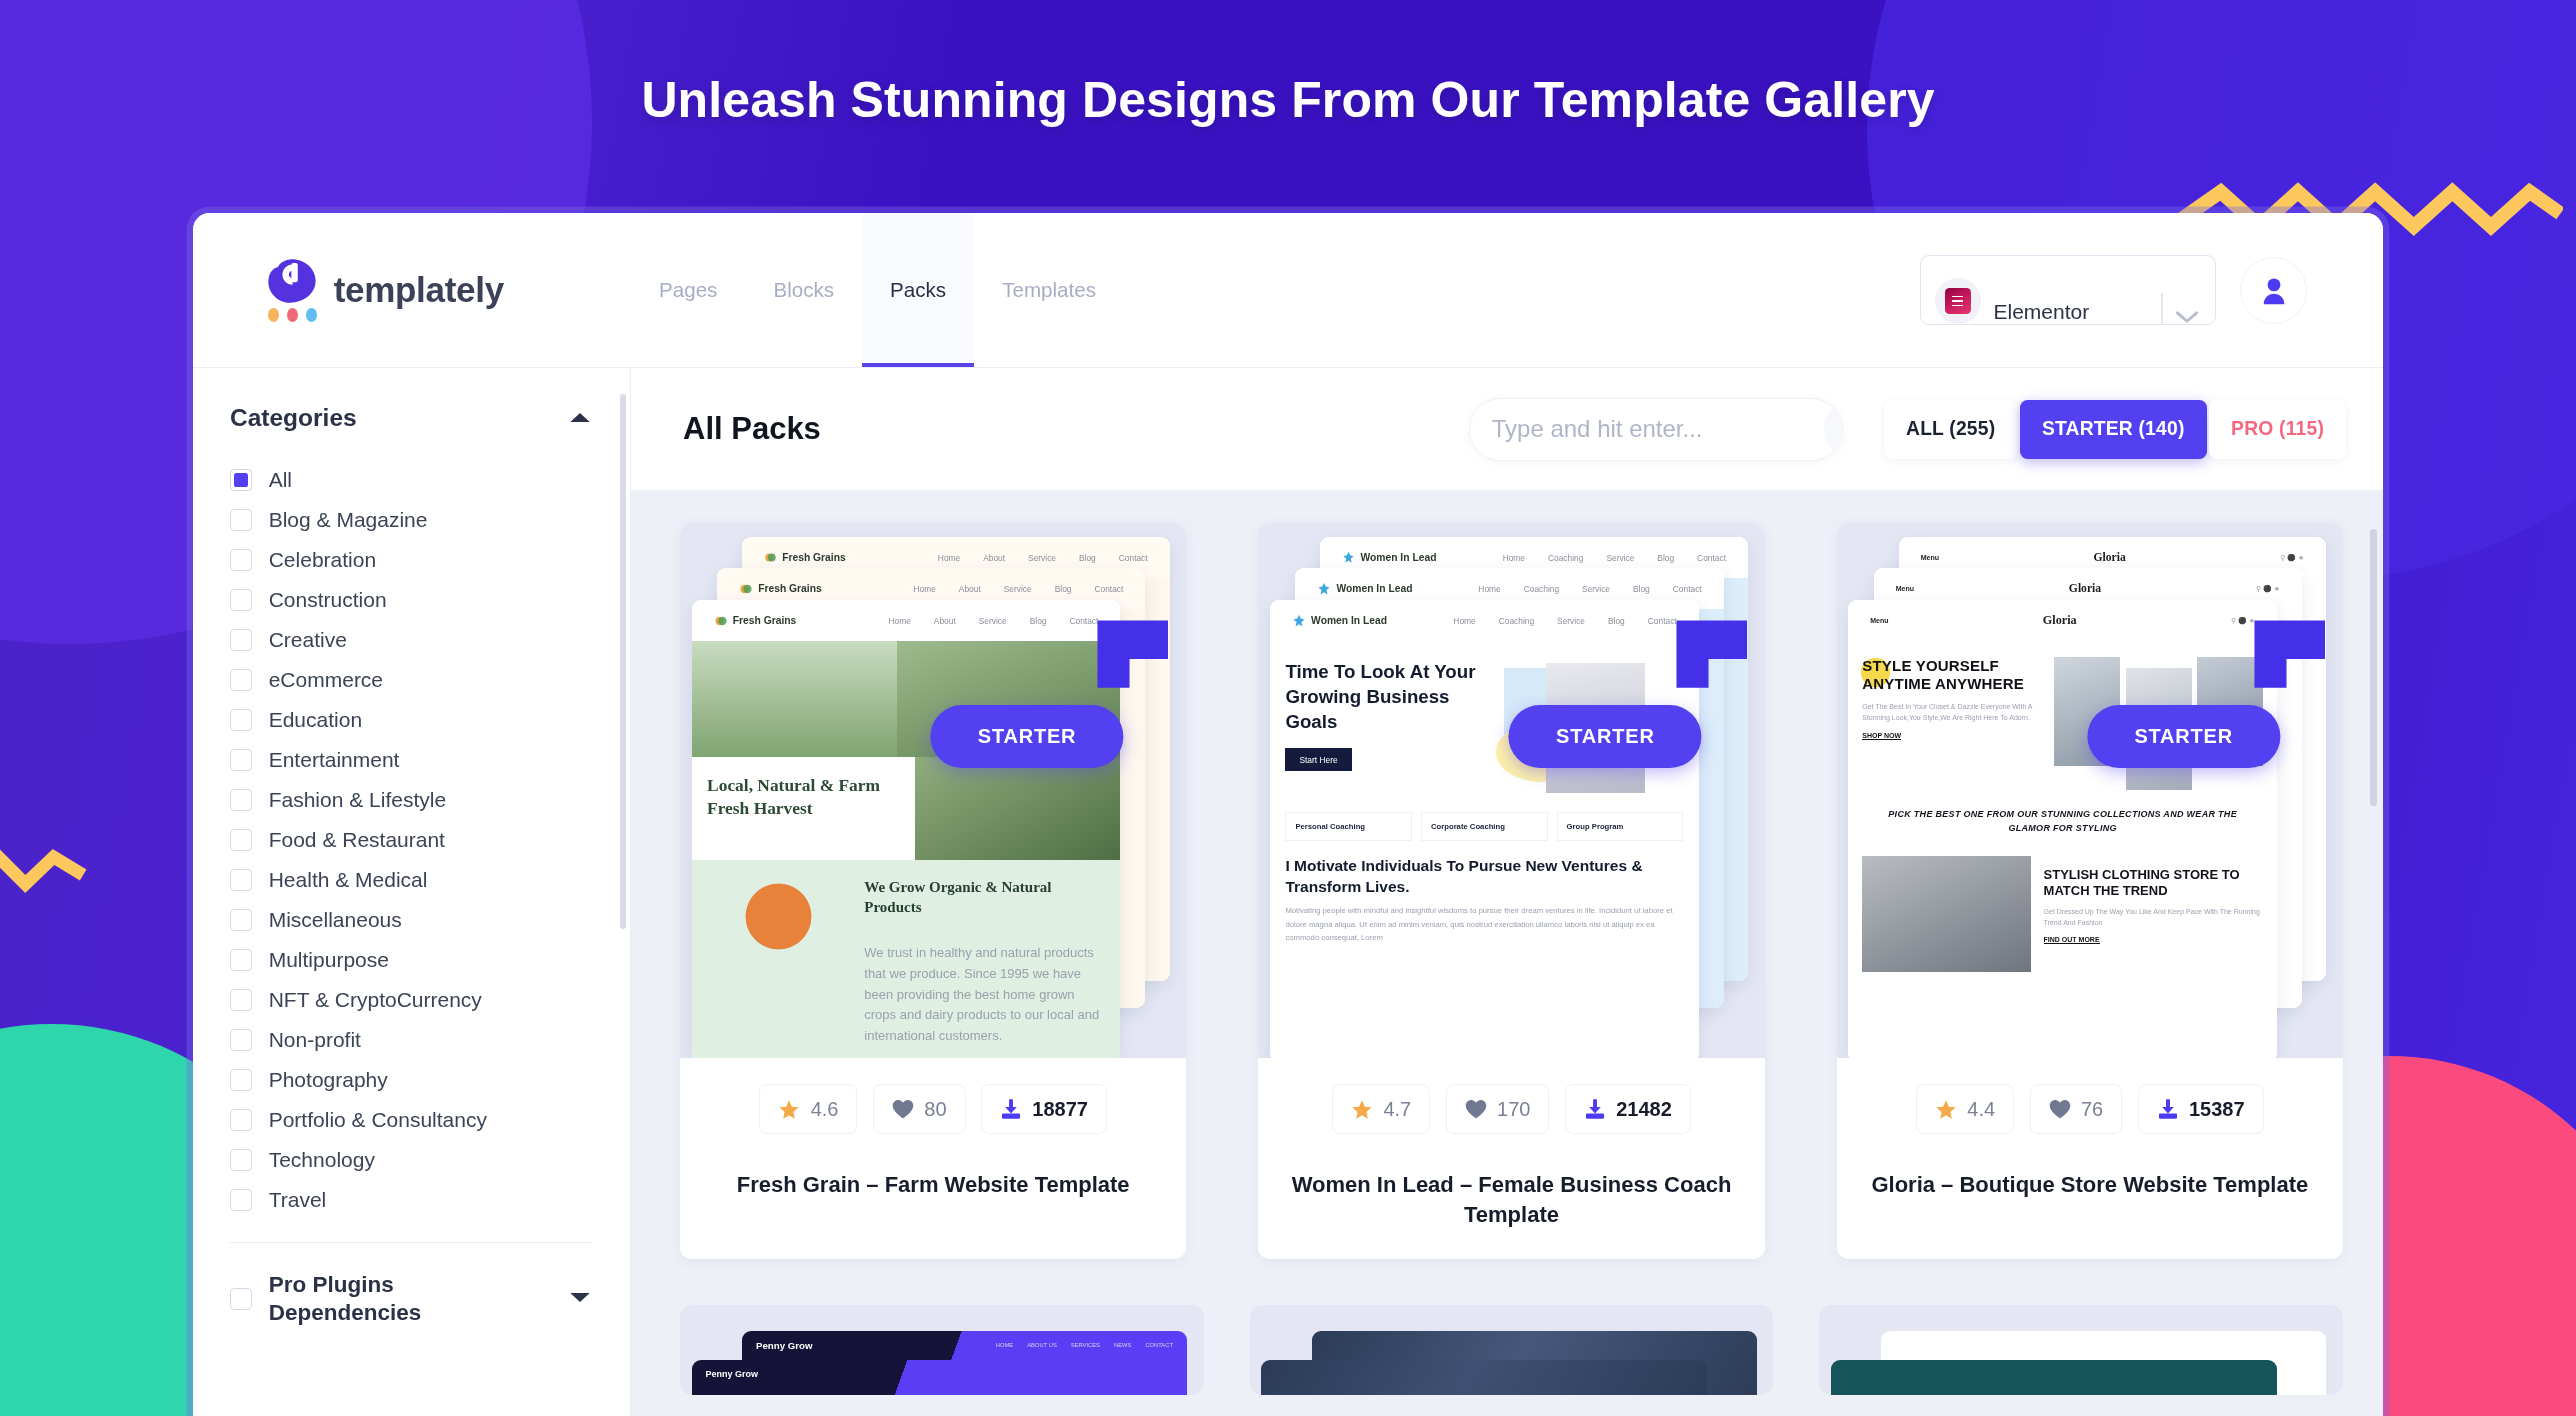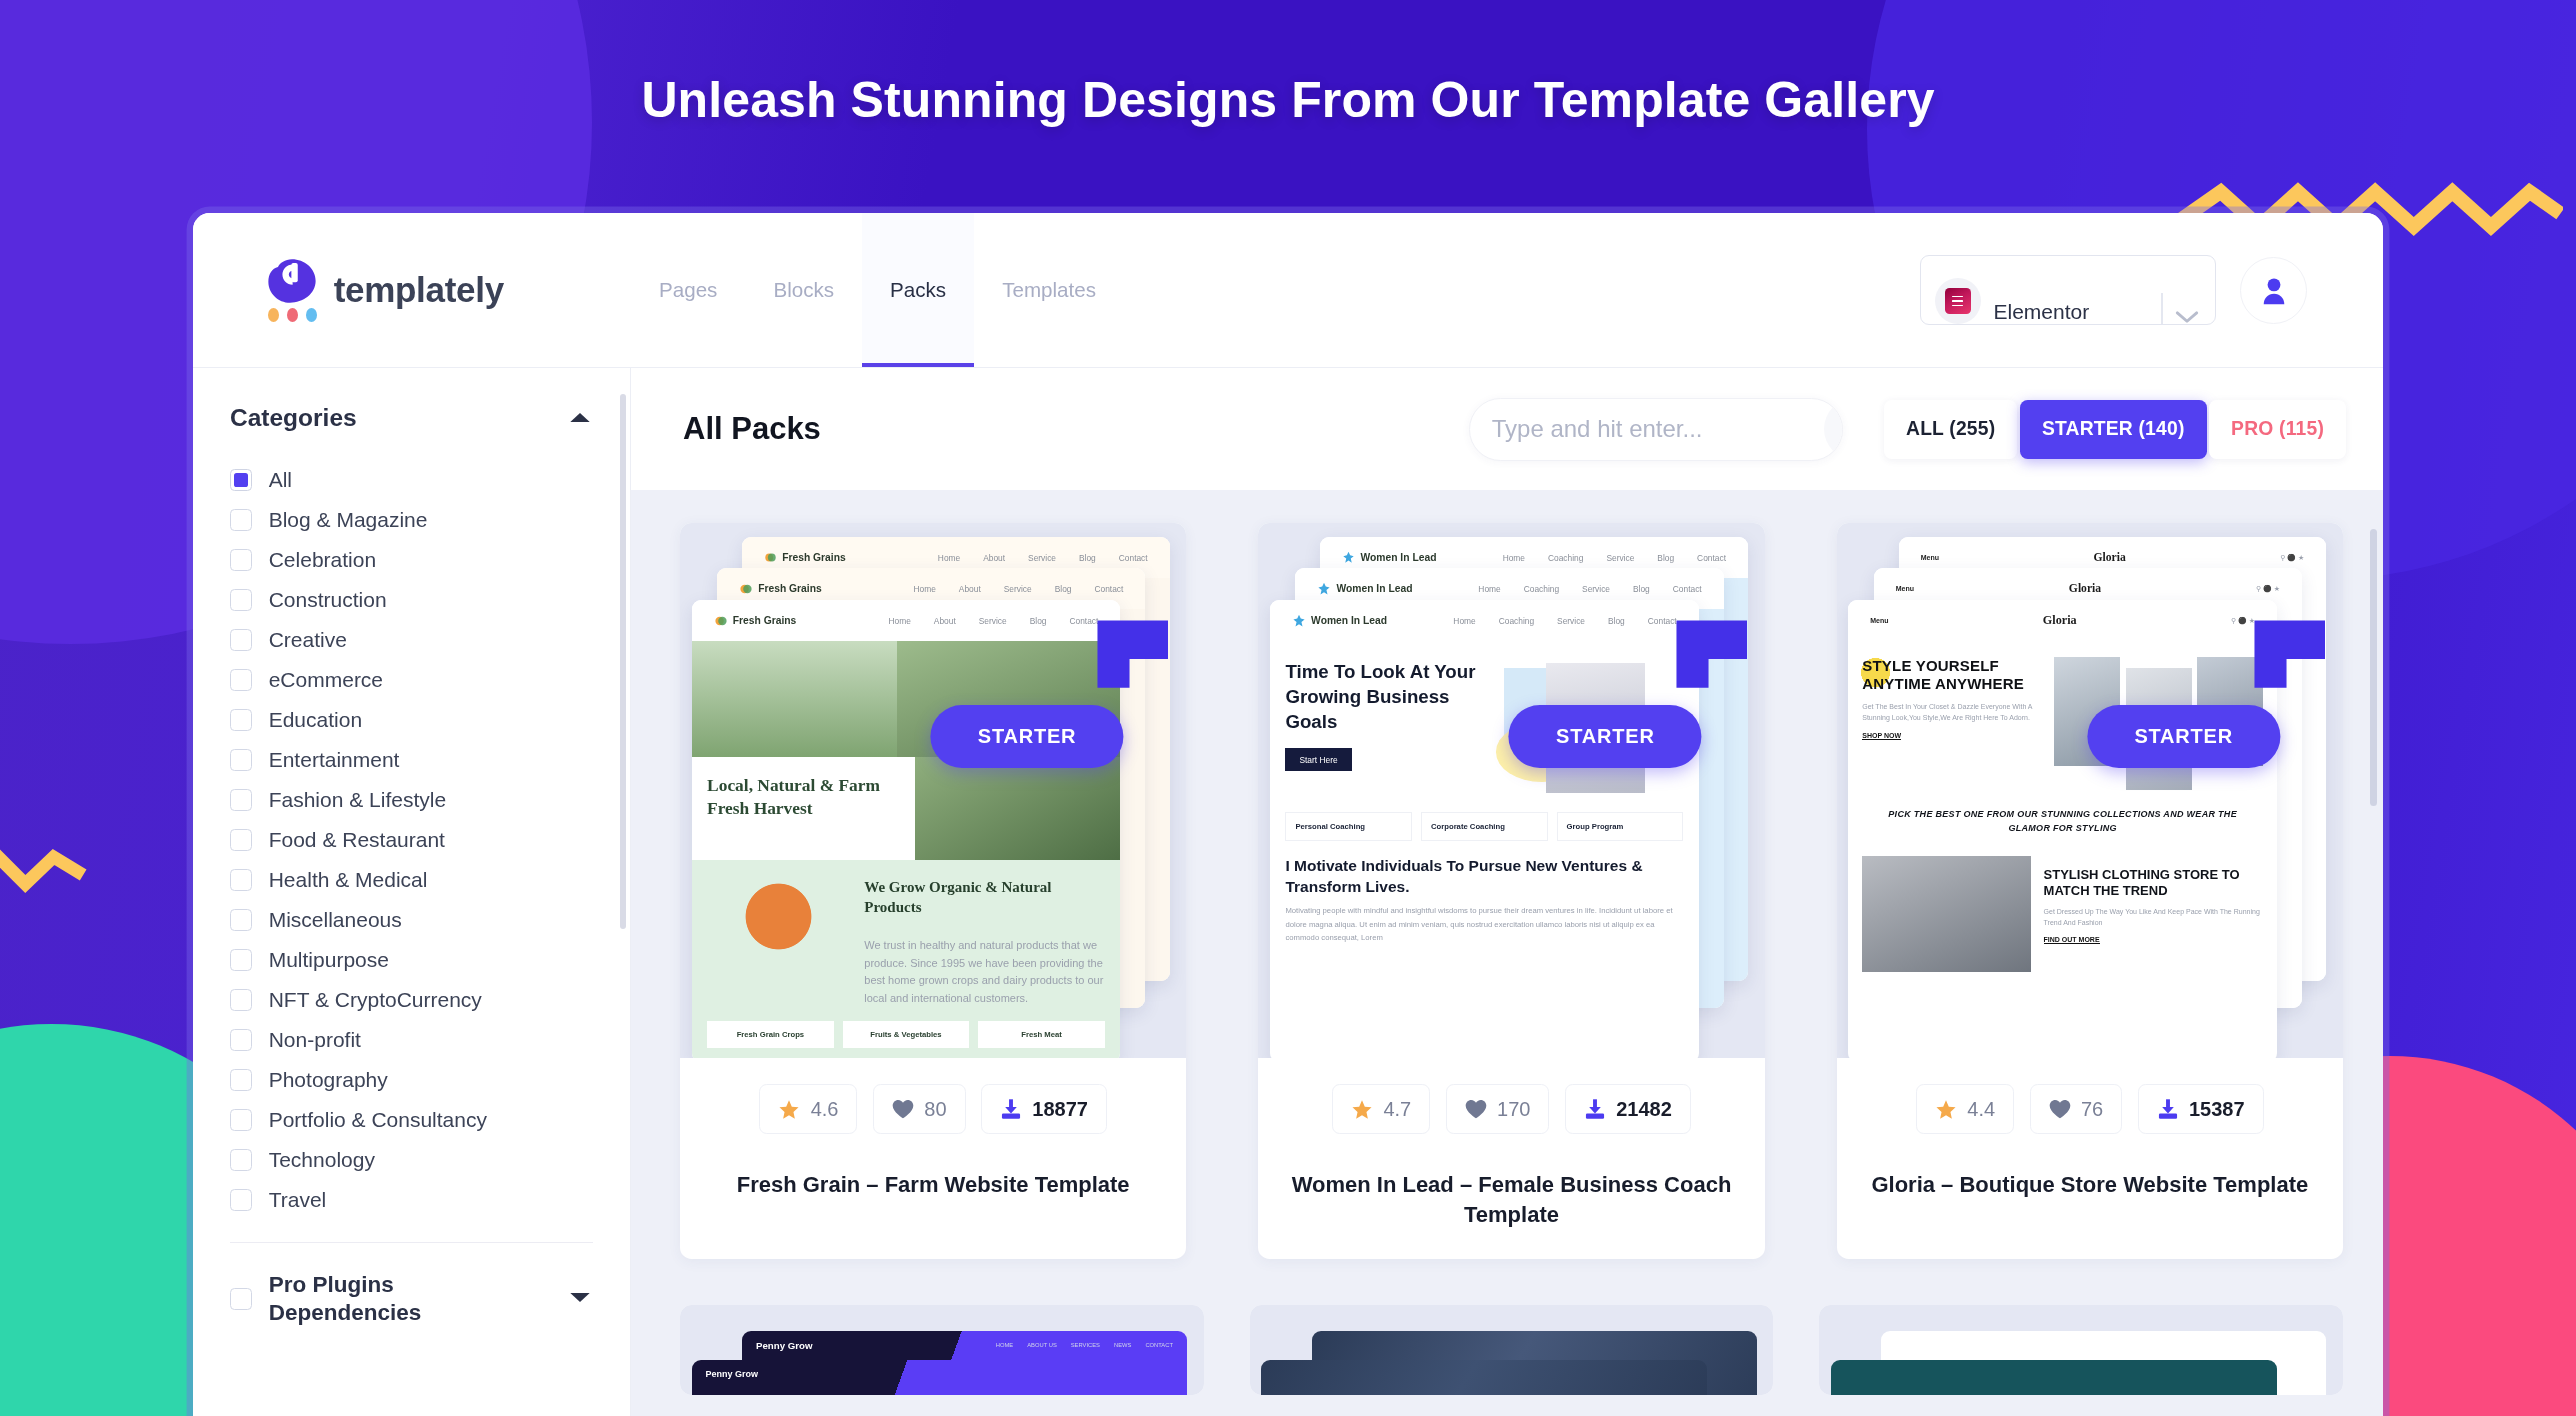--- a/index.html
+++ b/index.html
@@ -537,21 +537,21 @@
                   <div style="width:52%;padding:16.7px 15.5px;">
                     <div style="font-size:17.4px;line-height:1.35;font-weight:700;color:#2c4a33;font-family:'Liberation Serif',serif;">Local, Natural &amp; Farm Fresh Harvest</div>
                   </div>
                   <div style="width:48%;height:103px;background:linear-gradient(150deg,#8fae7d,#4e6e45);"></div>
                 </div>
                 <div style="background:#dff0e2;padding:18px 15.5px 13px;">
                   <div style="display:flex;gap:14px;align-items:flex-start;">
                     <div style="width:36%;height:77px;border-radius:5.2px;background:radial-gradient(circle at 50% 50%, #e8813a 0 40%, transparent 41%), #dff0e2;"></div>
                     <div style="flex:1">
                       <div style="font-size:15px;font-weight:700;color:#27402d;font-family:'Liberation Serif',serif;line-height:1.3">We Grow Organic &amp; Natural Products</div>
-                      <div class="tiny" style="margin-top:20px;line-height:1.6;font-size:11px">We trust in healthy and natural products that we produce. Since 1995 we have been providing the best home grown crops and dairy products to our local and international customers.</div>
+                      <div class="tiny" style="margin-top:26px;line-height:1.6;font-size:13px">We trust in healthy and natural products that we produce. Since 1995 we have been providing the best home grown crops and dairy products to our local and international customers.</div>
                     </div>
                   </div>
                   <div style="display:flex;gap:9px;margin-top:14px;">
                     <div style="flex:1;background:#fff;padding:9px;text-align:center;">
                         <div style="font-size:7.7px;font-weight:700;color:#2a4030">Fresh Grain Crops</div>
                       </div>
                     <div style="flex:1;background:#fff;padding:9px;text-align:center;">
                         <div style="font-size:7.7px;font-weight:700;color:#2a4030">Fruits &amp; Vegetables</div>
                       </div>
                     <div style="flex:1;background:#fff;padding:9px;text-align:center;">

